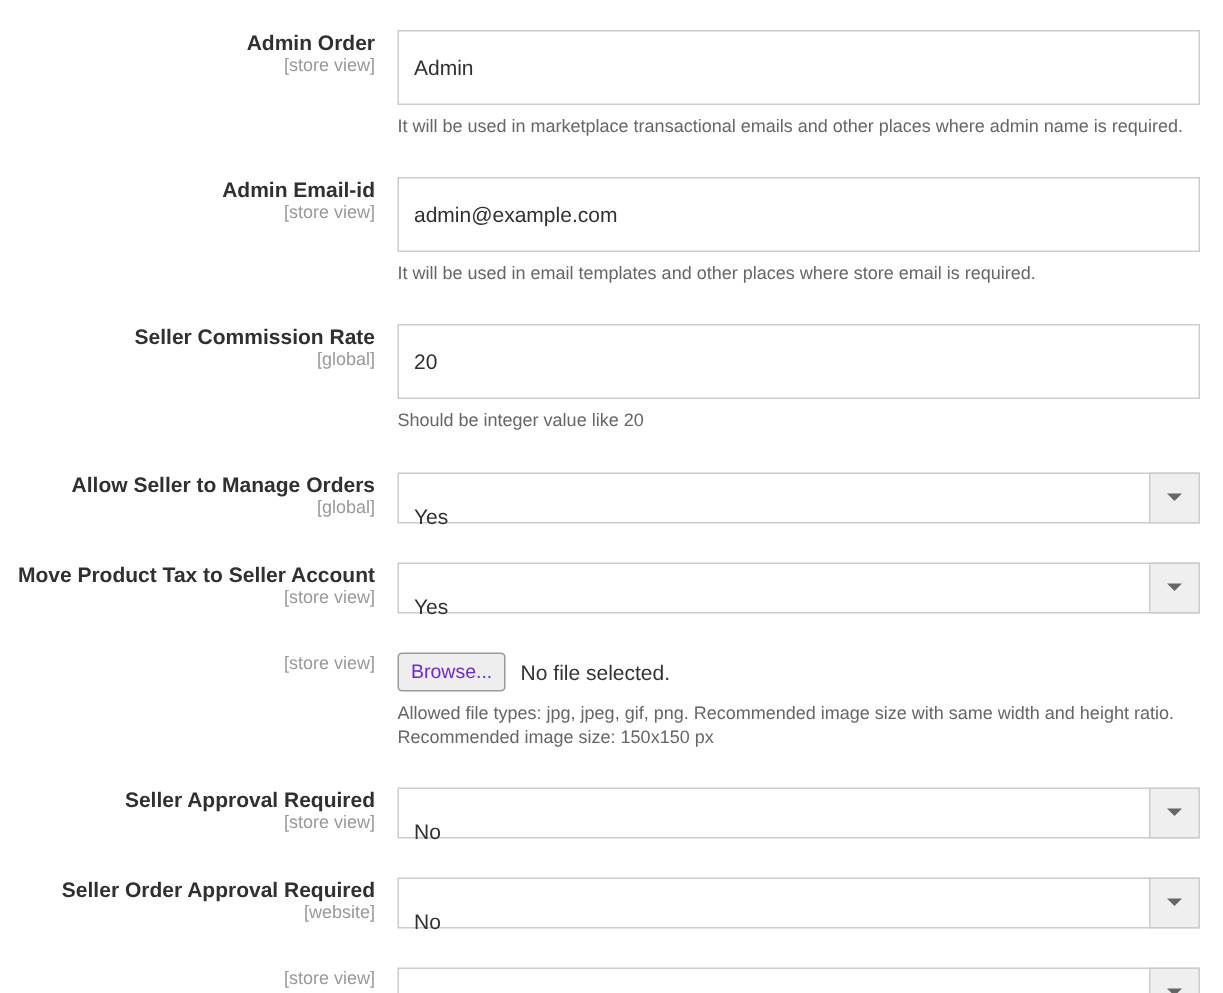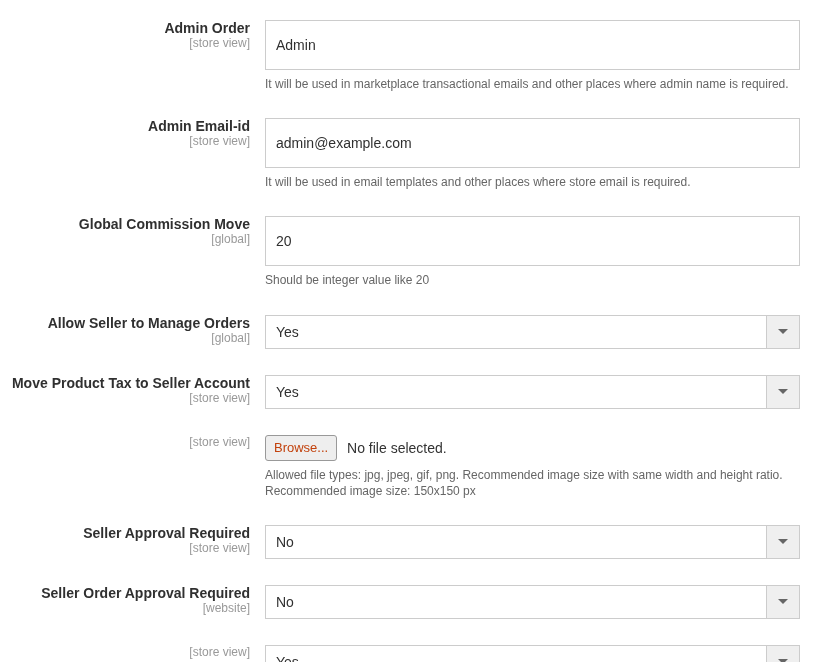--- a/index.html
+++ b/index.html
@@ -47,21 +47,21 @@
     }
     .select-wrap {
       position: relative;
       width: 100%;
       height: 34px;
     }
     .select-value {
       width: 100%;
       height: 34px;
       border: 1px solid #ccc;
-      padding: 0 10px;
+      padding: 12px 10px;
       line-height: 32px;
       font-size: 14px;
       color: #303030;
       background: #fff;
     }
     .select-arrow {
       position: absolute;
       top: 0;
       right: 0;
       width: 34px;
@@ -85,21 +85,21 @@
       margin-top: 6px;
       line-height: 1.35;
     }
     .browse-btn {
       height: 26px;
       padding: 0 8px;
       border: 1px solid #999;
       border-radius: 3px;
       background: #eee;
       font-size: 13px;
-      color: #c2410c;
+      color: #6d28d9;
       cursor: pointer;
       vertical-align: middle;
     }
     .file-status {
       margin-left: 6px;
       font-size: 14px;
       color: #333;
       vertical-align: middle;
     }
   </style>
@@ -125,21 +125,21 @@
       <span class="scope">store view</span>
     </div>
     <div class="field-control">
       <input type="text" class="text-input" value="admin@example.com" style="">
       <div class="help-text">It will be used in email templates and other places where store email is required.</div>
     </div>
   </div>
 
   <div class="field-row">
     <div class="field-label">
-      <span class="main-label">Global Commission Move</span>
+      <span class="main-label">Seller Commission Rate</span>
       <span class="scope">global</span>
     </div>
     <div class="field-control">
       <input type="text" class="text-input" value="20" style="">
       <div class="help-text">Should be integer value like 20</div>
     </div>
   </div>
 
   <div class="field-row">
     <div class="field-label">

